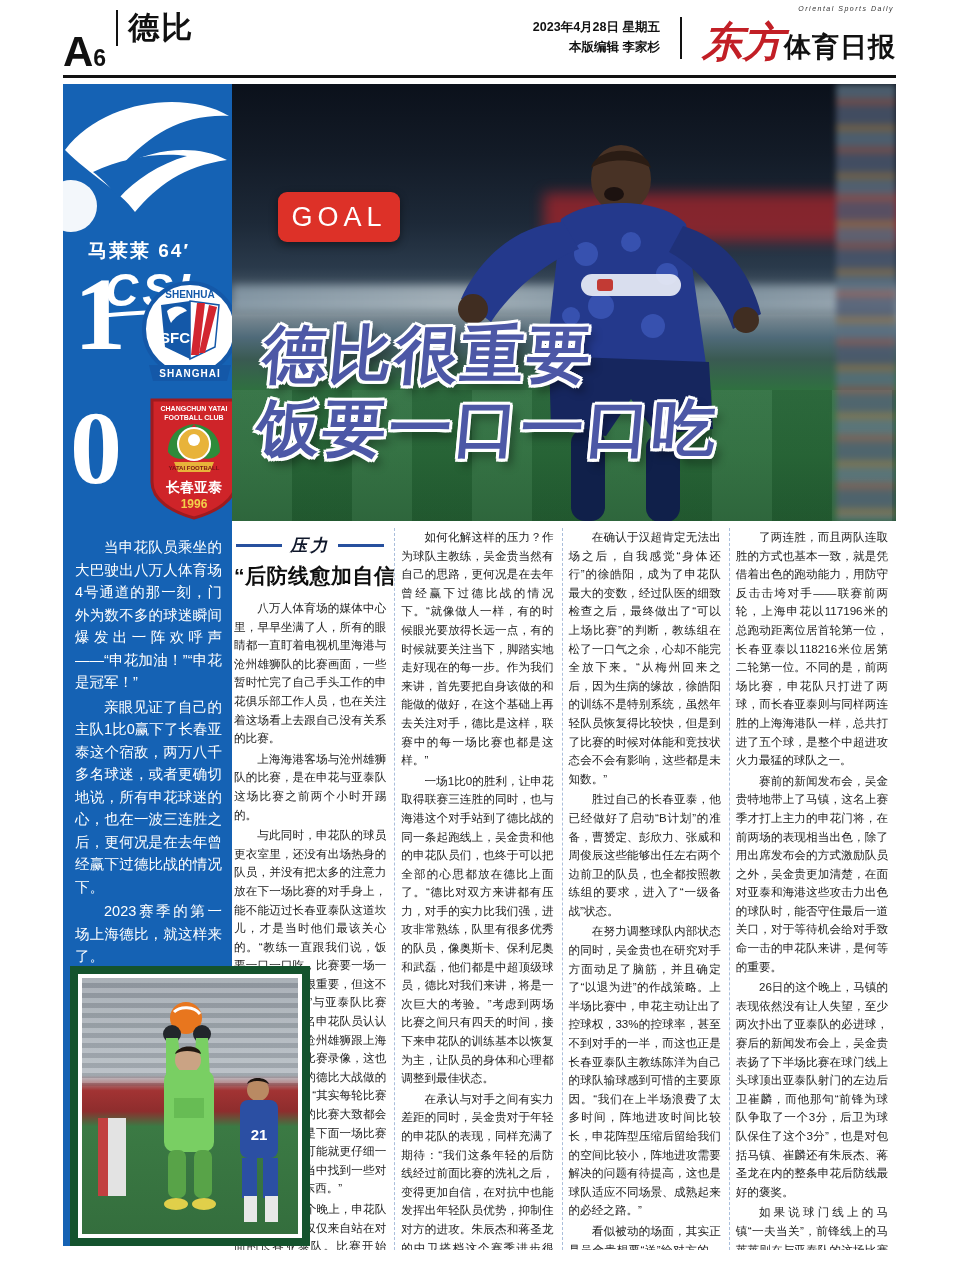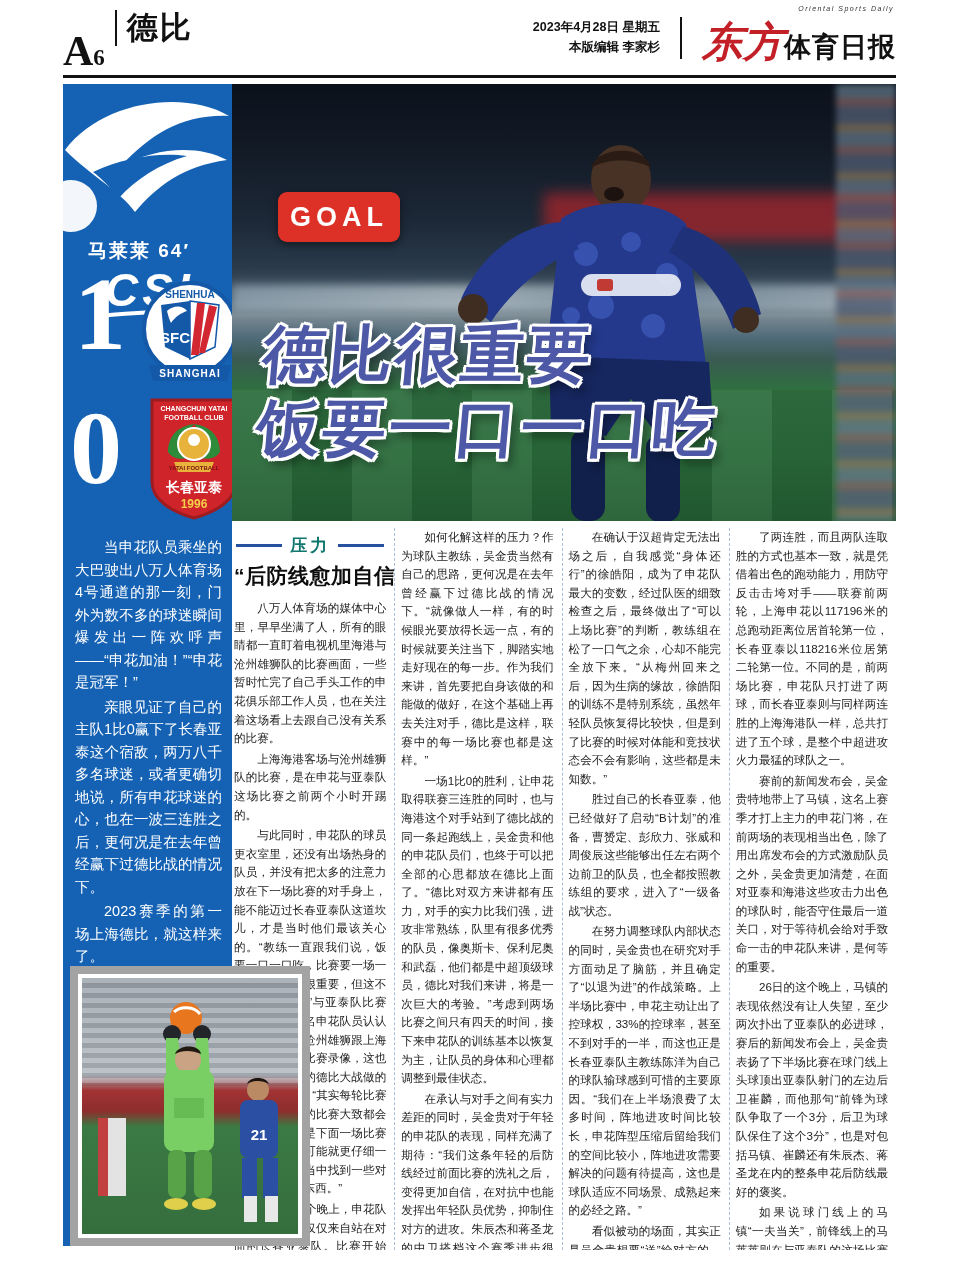--- a/index.html
+++ b/index.html
@@ -4,21 +4,21 @@
 <style>
   html,body{margin:0;padding:0;background:#ffffff;}
   *{box-sizing:border-box;}
   .page{position:relative;width:959px;height:1280px;background:#fff;overflow:hidden;
         font-family:"Liberation Sans","DejaVu Sans",sans-serif;color:#111;}
 
   
   .header{position:absolute;left:63px;top:26px;width:833px;height:52px;
           border-bottom:3px solid #121212;display:flex;justify-content:space-between;align-items:flex-end;padding-bottom:5px;}
   .brand-left{display:flex;align-items:center;gap:10px;}
-  .a6{font-family:Liberation Serif, serif;font-weight:700;font-size:42px;line-height:.85;margin-top:48px;}
+  .a6{font-family:Liberation Sans, sans-serif;font-weight:700;font-size:42px;line-height:.85;margin-top:48px;}
   .a6 .num{font-size:23px;font-weight:700;}
   .hsep{width:2px;height:36px;background:#121212;}
   .section-name{font-size:31px;font-weight:900;letter-spacing:2px;}
   .brand-right{display:flex;align-items:center;gap:20px;}
   .dates{text-align:right;font-size:12.5px;font-weight:700;line-height:1.55;white-space:nowrap;}
   .vrule{width:2px;height:42px;background:#121212;}
   .masthead{position:relative;padding-top:10px;white-space:nowrap;}
   .masthead .en{position:absolute;top:0;right:2px;font-size:7px;letter-spacing:1.5px;font-style:italic;color:#333;}
   .masthead .cn-red{color:#c21f26;font-family:"Liberation Serif","DejaVu Serif",serif;font-style:italic;font-weight:900;font-size:41px;}
   .masthead .cn-black{font-weight:900;font-size:27px;letter-spacing:1px;}
@@ -40,44 +40,44 @@
      background:linear-gradient(180deg,#0b111b 0%,#131b27 16%,#1d2938 32%,#2a3a4b 42%,#4e5e6c 49%,#7b8a93 53%,#4f6a79 58%,#3a5a52 63%,#2f7040 70%,#2a6b3a 84%,#235e32 100%);}
   .hero-photo .screen-red{position:absolute;left:47%;top:25%;width:55%;height:11%;background:#a8252b;filter:blur(7px);opacity:.75;}
   .hero-photo .stand-light{position:absolute;left:0;top:46%;width:100%;height:6%;
      background:linear-gradient(90deg,#9fb3c0,#cdd9df,#8fa5b2,#c2ced6);filter:blur(4px);opacity:.65;}
   .hero-photo .crowd-right{position:absolute;right:0;top:0;width:9%;height:100%;
      background:repeating-linear-gradient(180deg,#5b6f80 0 14px,#7e5b5b 14px 22px,#4e5a70 22px 40px,#806f56 40px 48px);filter:blur(3px);opacity:.8;}
   .hero-photo .pitch-stripes{position:absolute;left:0;bottom:0;width:100%;height:30%;
      background:repeating-linear-gradient(90deg,rgba(255,255,255,.05) 0 60px,rgba(0,0,0,.07) 60px 120px);}
   .hero-player{position:absolute;right:55px;top:0;}
   .goal-badge{position:absolute;left:46px;top:108px;width:122px;height:50px;background:#dd3128;border-radius:9px;
-     display:flex;align-items:center;justify-content:center;color:#fff;font-weight:700;font-size:27px;letter-spacing:5px;
+     display:flex;align-items:center;justify-content:center;color:#fff;font-weight:400;font-size:27px;letter-spacing:5px;
      box-shadow:0 3px 8px rgba(0,0,0,.45);}
   .hero-headline{position:absolute;left:28px;top:234px;font-weight:900;color:#4d58a6;
      font-size:63px;line-height:1.17;letter-spacing:3px;transform:skewX(-5deg);white-space:nowrap;
      text-shadow:3px 0 0 #fff,-3px 0 0 #fff,0 3px 0 #fff,0 -3px 0 #fff,2.5px 2.5px 0 #fff,-2.5px -2.5px 0 #fff,2.5px -2.5px 0 #fff,-2.5px 2.5px 0 #fff,6px 7px 10px rgba(0,0,0,.45);}
 
   
   .intro{position:absolute;left:75px;top:536px;width:147px;color:#fff;font-size:14.5px;line-height:22.5px;text-align:justify;word-break:break-all;}
   .intro p{margin:0 0 2px;text-indent:2em;}
   .byline{margin-top:10px;text-align:right;font-size:14px;line-height:25px;font-weight:700;letter-spacing:1px;}
 
   
   .cols{position:absolute;left:228px;top:528px;width:668px;height:722px;display:flex;}
   .col{flex:1;padding:0 8px 0 6px;overflow:hidden;position:relative;}
   .col + .col{border-left:1px dashed #a9bedb;}
   .col p.art{margin:0 0 2px;text-indent:2em;font-size:11.6px;line-height:18.6px;text-align:justify;color:#222;word-break:break-all;}
   .kicker{display:flex;align-items:center;gap:8px;margin:6px 2px 5px;}
   .kicker .dash{flex:1;height:3px;background:#27509e;}
   .kicker-label{font-size:17px;font-weight:900;letter-spacing:3px;}
-  .kicker-red{color:#0f766e;}
+  .kicker-red{color:#0f172a;font-style:italic;}
   .sec-head{margin:0 0 9px;font-size:21px;font-weight:900;text-align:center;letter-spacing:.5px;color:#0d0d0d;white-space:nowrap;}
 
   
-  .gk-photo{position:absolute;left:70px;top:966px;width:240px;height:280px;background:#a3a3a3;padding:8px;}
+  .gk-photo{position:absolute;left:70px;top:966px;width:240px;height:280px;background:#14532d;padding:8px;}
   .gk-inner{width:100%;height:100%;border:4px solid #fff;position:relative;overflow:hidden;
      background:linear-gradient(180deg,#99a1a9 0%,#aeb6bd 38%,#a23333 44%,#8e2d2d 52%,#3b7a44 58%,#346e3d 100%);}
   .gk-inner .seat-tex{position:absolute;left:0;top:0;width:100%;height:42%;
      background:repeating-linear-gradient(180deg,rgba(255,255,255,.18) 0 5px,rgba(0,0,0,.08) 5px 10px);}
   .gk-inner svg{position:absolute;left:0;bottom:0;}
 </style>
 </head>
 <body>
 
 <div class="page">

